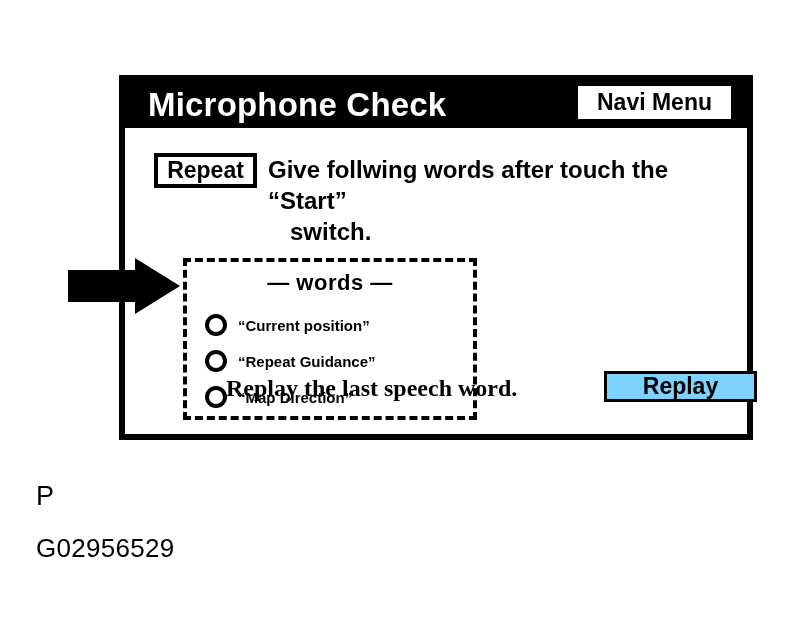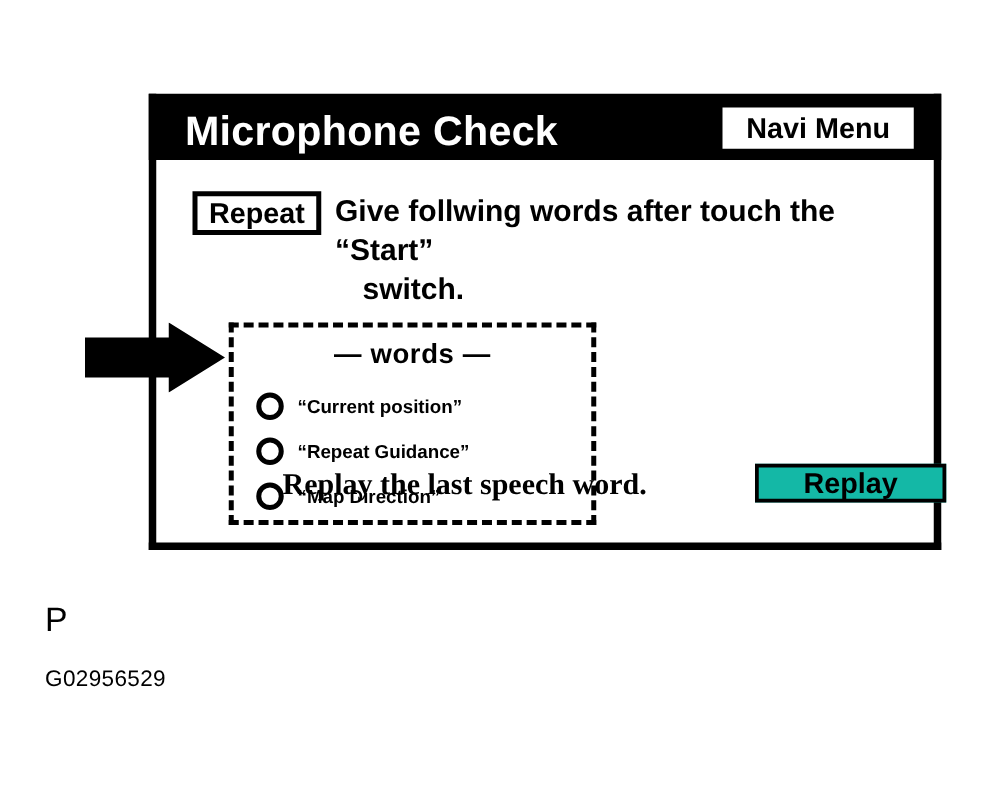--- a/index.html
+++ b/index.html
@@ -168,21 +168,21 @@
     font-family: Liberation Serif, serif;
   }
   #replay-button {
     position: absolute;
     left: 479px;
     top: 243px;
     width: 153px;
     height: 31px;
     box-sizing: border-box;
     border: 3px solid #000;
-    background: #14b8a6;
+    background: #7dd3fc;
     font-size: 23px;
     font-weight: bold;
     display: flex;
     align-items: center;
     justify-content: center;
     cursor: pointer;
   }
 
   
   #callout-arrow {
@@ -198,21 +198,21 @@
     position: absolute;
     left: 36px;
     top: 481px;
     font-size: 27px;
     font-weight: normal;
   }
   #caption-code {
     position: absolute;
     left: 36px;
     top: 533px;
-    font-size: 18px;
+    font-size: 26px;
     font-weight: normal;
     letter-spacing: 0.3px;
   }
 </style>
 </head>
 <body>
 
 <div id="device-panel">
 
   <div id="title-bar">

